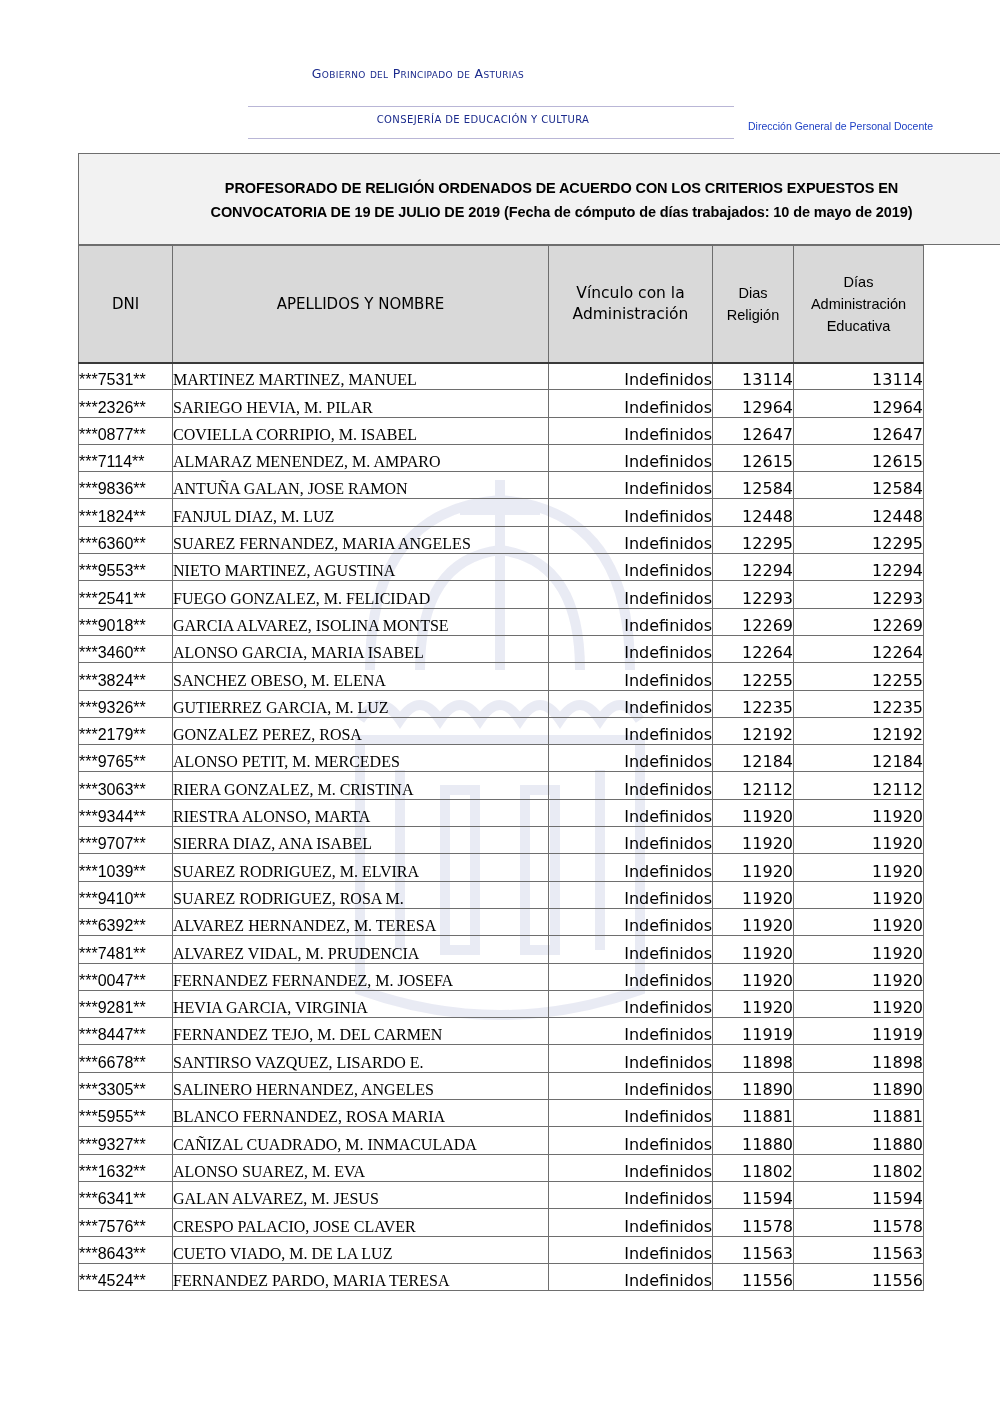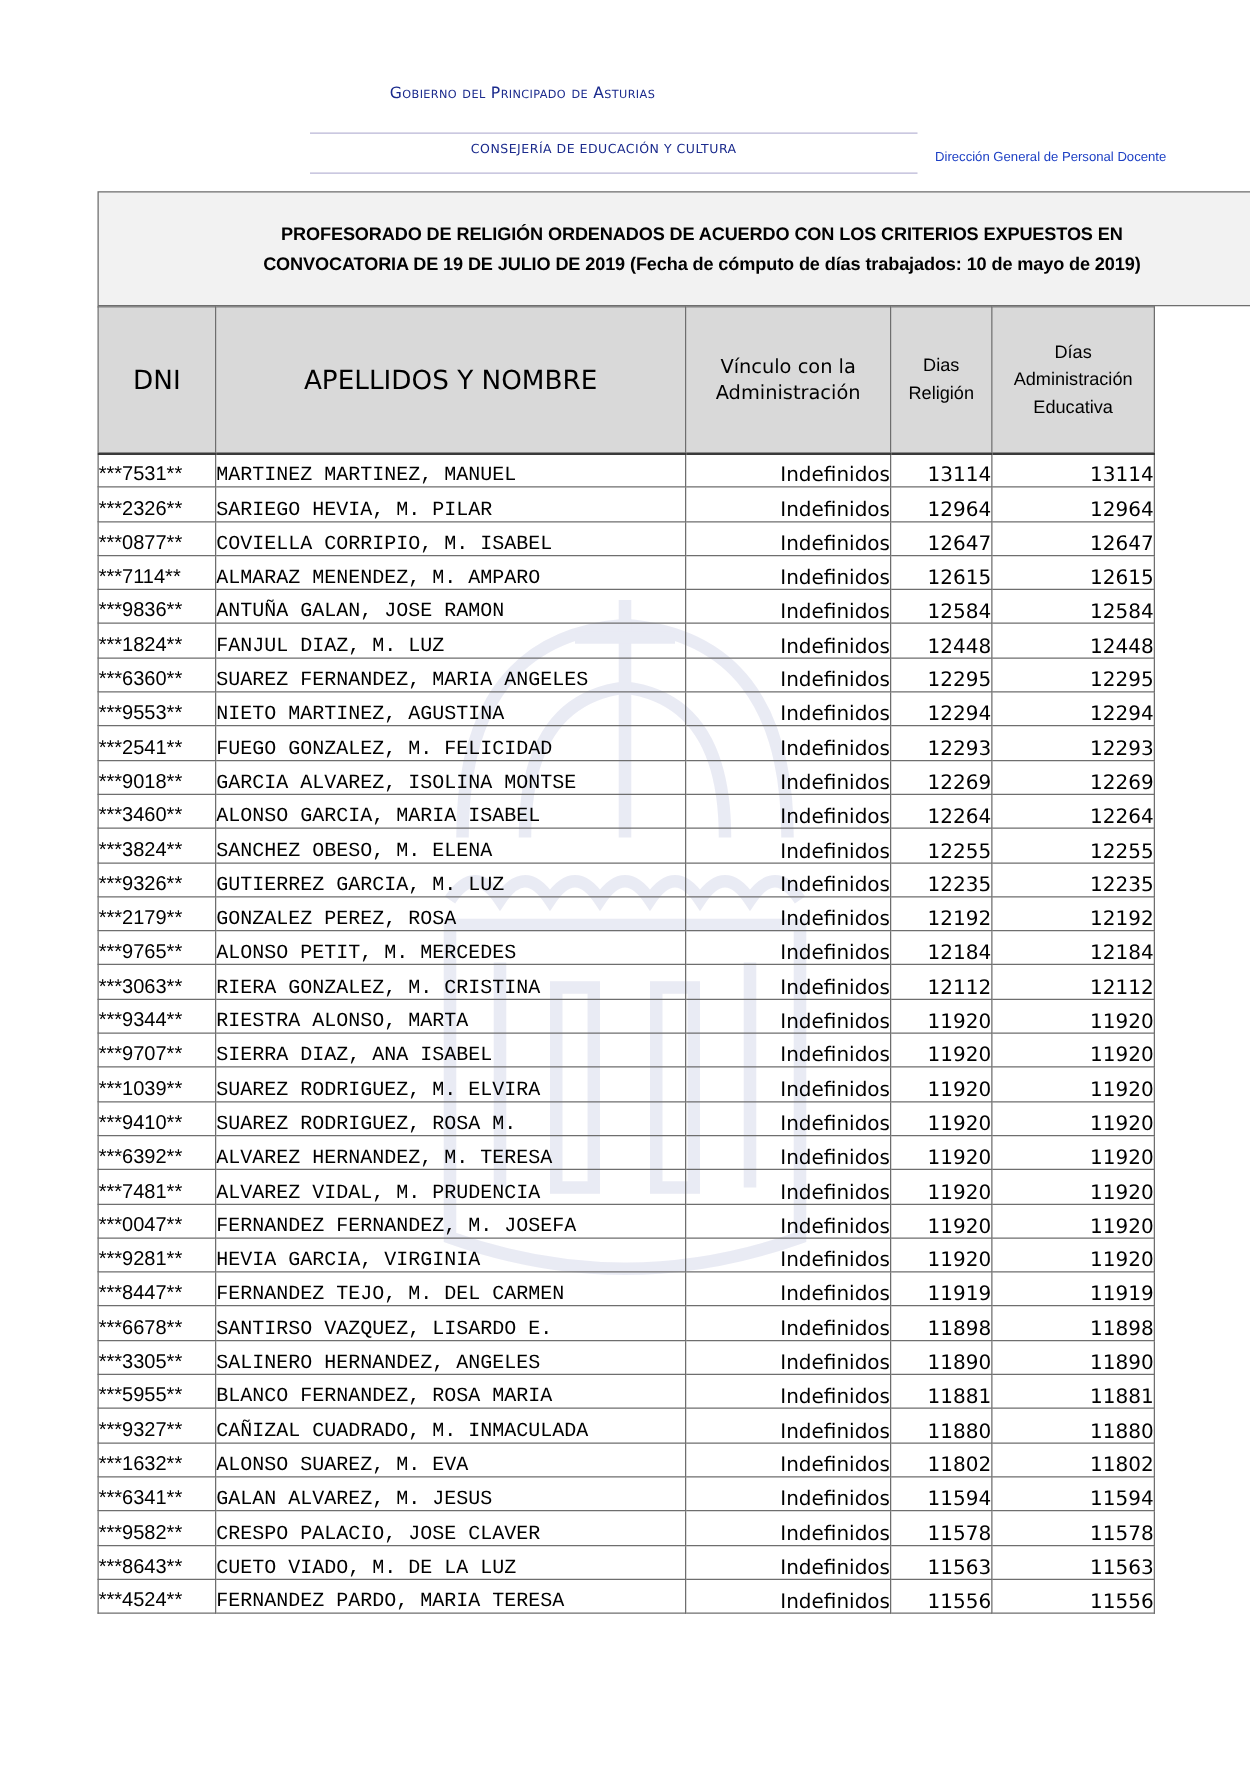--- a/index.html
+++ b/index.html
@@ -19,28 +19,28 @@
   .titlebox .l1 { top: 26px; }
   .titlebox .l2 { top: 50px; }
 
   table.list { position: absolute; left: 78px; top: 245px; border-collapse: collapse; table-layout: fixed; width: 845px; }
   table.list col.c1 { width: 94px; }
   table.list col.c2 { width: 376px; }
   table.list col.c3 { width: 164px; }
   table.list col.c4 { width: 81px; }
   table.list col.c5 { width: 130px; }
   table.list th { background: #d9d9d9; border: 1px solid #6e6e6e; height: 117px; padding: 0; font-weight: normal; vertical-align: middle; text-align: center; box-sizing: border-box; }
-  th.plain { font-family: "DejaVu Sans", sans-serif; font-size: 21px; }
+  th.plain { font-family: "DejaVu Sans", sans-serif; font-size: 15px; }
   th.vinculo { font-family: "DejaVu Sans", sans-serif; font-size: 15.5px; line-height: 21px; }
   th.bold { font-family: "Liberation Sans", sans-serif; font-weight: bold; font-size: 14.5px; line-height: 22px; }
   table.list th { border-bottom: 2px solid #3a3a3a; }
 
   table.list td { border: 1px solid #6e6e6e; height: 27.3px; padding: 0; font-size: 16px; white-space: nowrap; overflow: hidden; box-sizing: border-box; }
   td.dni { padding-left: 5px; font-family: "Liberation Sans", sans-serif; font-size: 16px; }
-  td.name { padding-left: 6px; font-family: Liberation Mono, monospace; font-size: 15px; vertical-align: bottom; padding-bottom: 1px; }
+  td.name { padding-left: 6px; font-family: Liberation Serif, serif; font-size: 15px; vertical-align: bottom; padding-bottom: 1px; }
   td.vinc { text-align: right; font-family: "DejaVu Sans", sans-serif; font-size: 16px; }
   td.num { text-align: right; padding-right: 6px; font-family: "DejaVu Sans", sans-serif; font-size: 14.5px; }
   td.vinc, td.dni { vertical-align: bottom; padding-bottom: 1px; }
   td.num { vertical-align: bottom; padding-bottom: 2px; }
 </style>
 </head>
 <body>
 
 <div>
   <div class="gov-title">Gobierno del Principado de Asturias</div>
@@ -307,21 +307,21 @@
         <td class="num">11802</td>
       </tr>
       <tr>
         <td class="dni">***6341**</td>
         <td class="name">GALAN ALVAREZ, M. JESUS</td>
         <td class="vinc">Indefinidos</td>
         <td class="num">11594</td>
         <td class="num">11594</td>
       </tr>
       <tr>
-        <td class="dni">***9582**</td>
+        <td class="dni">***7576**</td>
         <td class="name">CRESPO PALACIO, JOSE CLAVER</td>
         <td class="vinc">Indefinidos</td>
         <td class="num">11578</td>
         <td class="num">11578</td>
       </tr>
       <tr>
         <td class="dni">***8643**</td>
         <td class="name">CUETO VIADO, M. DE LA LUZ</td>
         <td class="vinc">Indefinidos</td>
         <td class="num">11563</td>

